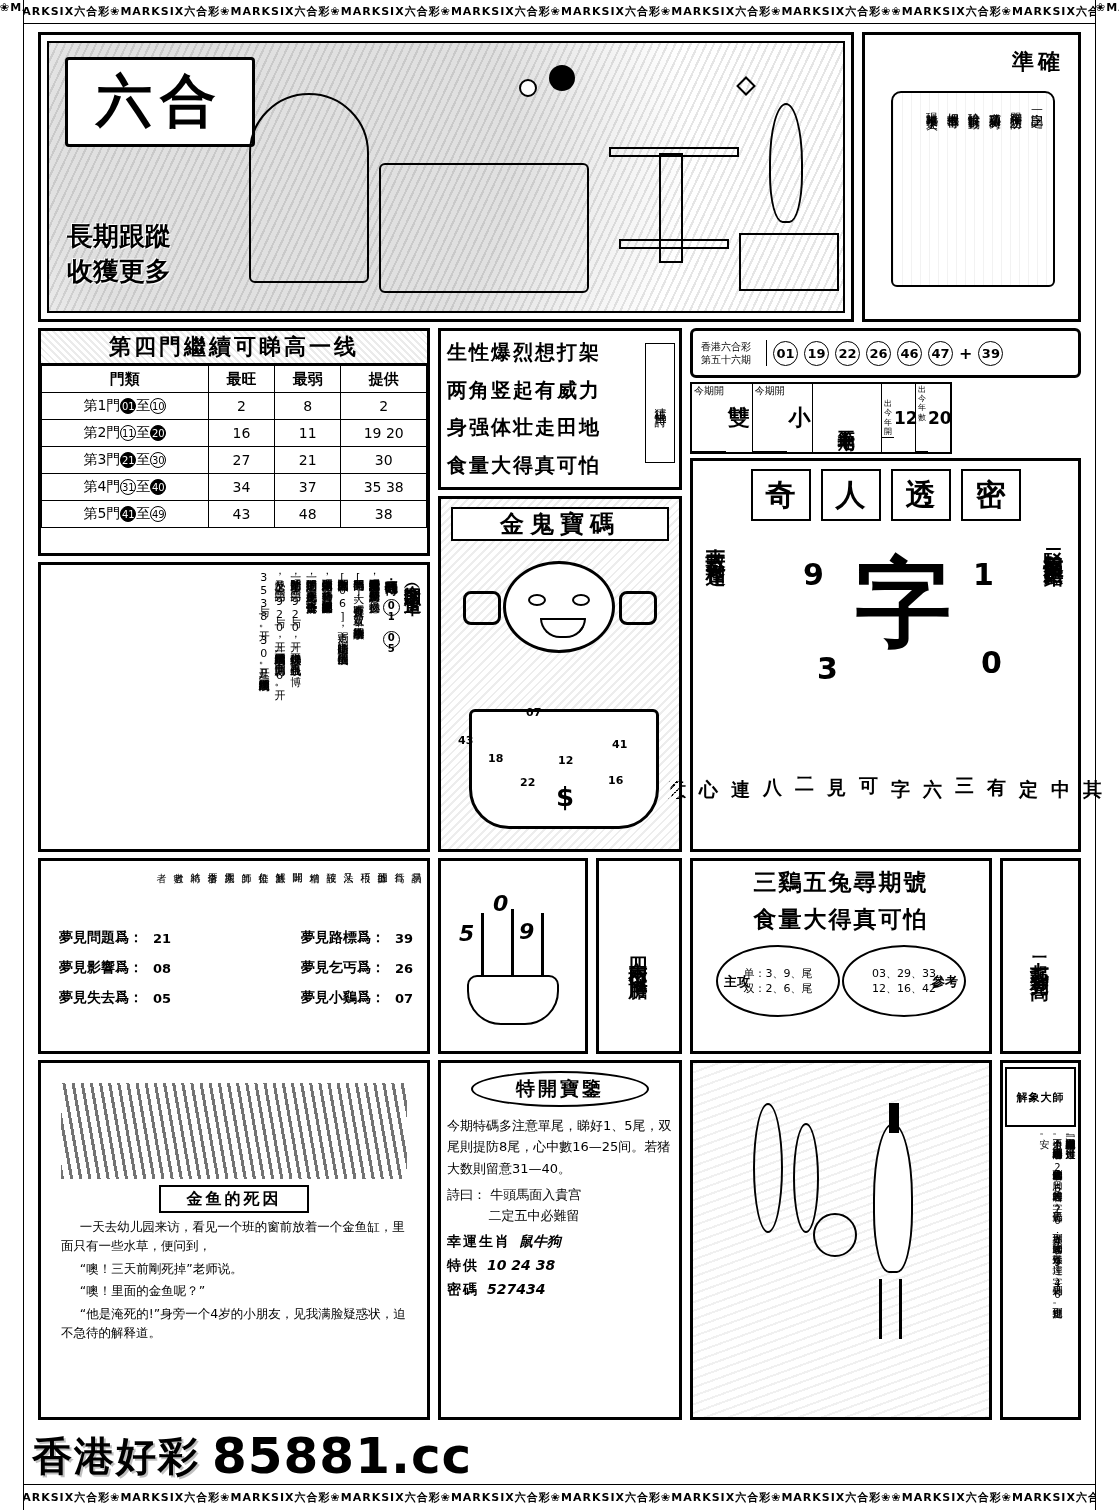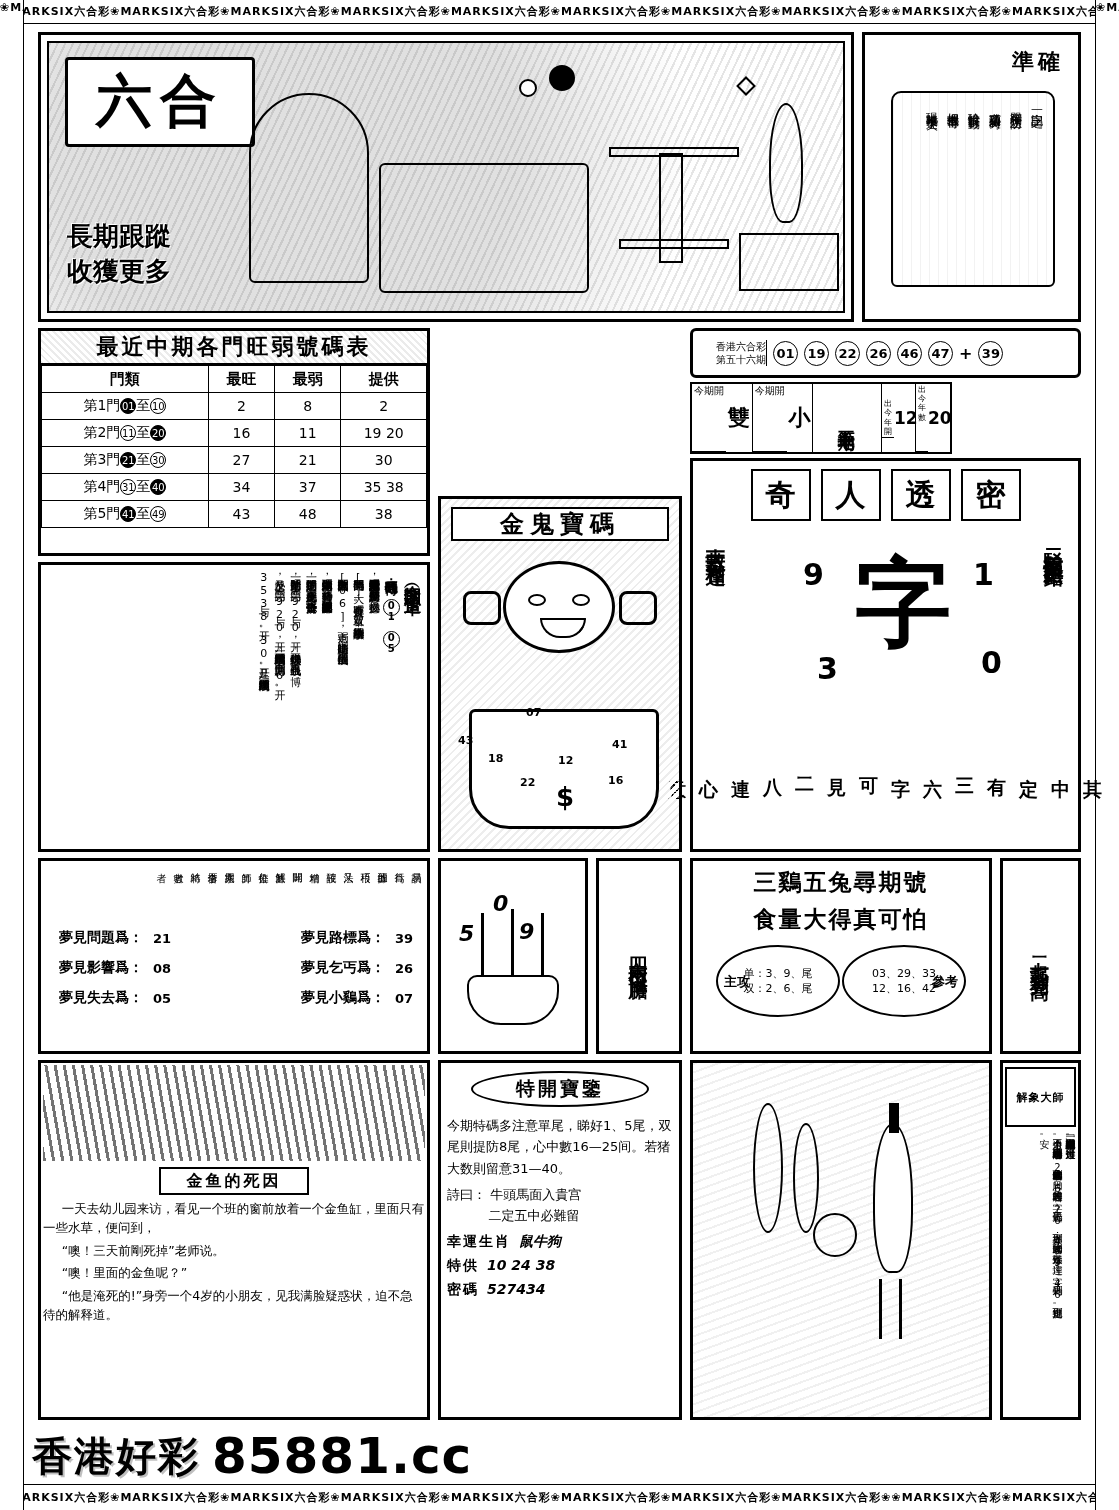--- a/index.html
+++ b/index.html
@@ -95,21 +95,21 @@
   #poem { left:412px; top:302px; width:244px; height:162px; border:3px solid #000; padding:8px 6px; }
   #poem .lines { display:flex; flex-direction:column; justify-content:space-between; height:100%; }
   #poem .lines div { font-size:20px; font-weight:bold; letter-spacing:2px; }
   #poem-side { position:absolute; right:4px; top:12px; width:30px; height:120px; border:1px solid #000;
      display:flex; align-items:center; justify-content:center; }
   #poem-side span { writing-mode:vertical-rl; text-orientation:upright; font-size:12px; letter-spacing:2px; }
 
   
   #result { left:664px; top:302px; width:391px; height:50px; border:3px solid #000; border-radius:6px;
     display:flex; align-items:center; gap:6px; padding:0 8px; }
-  #result-label { width:66px; font-size:10px; line-height:1.3; text-align:right; border-right:1px solid #000; }
+  #result-label { width:66px; font-size:10px; line-height:1.3; text-align:left; border-right:1px solid #000; }
   .ball { width:25px; height:25px; border-radius:50%; border:1px solid #000; display:flex;
     align-items:center; justify-content:center; font-size:13px; font-weight:bold; }
   .plus { font-size:16px; font-weight:bold; }
 
   
   #period { left:664px; top:356px; width:262px; height:72px; border:2px solid #000; display:flex; }
   .pcell { border-right:1px solid #000; display:flex; flex-direction:row; }
   .pcell:last-child { border-right:none; }
   .pcell .top { font-size:10px; text-align:center; border-bottom:1px solid #000; padding:1px 2px; line-height:1.15;}
   .pcell .val { flex:1; display:flex; align-items:center; justify-content:center; font-size:22px; font-weight:bold;}
@@ -171,21 +171,21 @@
   #chicken .l1, #chicken .l2 { text-align:center; font-size:23px; font-weight:bold; letter-spacing:2px; margin-top:6px;}
   #eggs { display:flex; gap:2px; justify-content:center; margin-top:10px; }
   .egg { width:124px; height:72px; border:2px solid #000; border-radius:50%;
     display:flex; align-items:center; justify-content:center; flex-direction:column; font-size:11px; }
   .eggside { position:absolute; font-size:13px; font-weight:bold; }
   #twoSeven { left:974px; top:832px; width:81px; height:196px; border:3px solid #000;
     display:flex; align-items:center; justify-content:center; }
   #twoSeven span { writing-mode:vertical-rl; text-orientation:upright; font-size:19px; font-weight:bold; letter-spacing:4px;}
 
   
-  #story { left:12px; top:1034px; width:392px; height:360px; border:3px solid #000; padding:2px; }
+  #story { left:12px; top:1034px; width:392px; height:360px; border:3px solid #000; padding:20px; }
   #story-banner { margin:6px auto 4px auto; width:150px; height:28px; border:2px solid #000;
     display:flex; align-items:center; justify-content:center; font-size:16px; font-weight:bold; letter-spacing:3px; }
   #story-art { height:96px; border:0; margin-bottom:4px;
     background:repeating-linear-gradient(80deg, rgba(0,0,0,.55) 0 3px, rgba(0,0,0,0) 3px 9px); }
   #story-text { font-size:12.5px; line-height:1.55; }
   #story-text p { margin:3px 0; text-indent:1.5em;}
 
   #lucky { left:412px; top:1034px; width:244px; height:360px; border:3px solid #000; padding:6px; }
   #lucky-banner { margin:2px auto 8px auto; width:178px; height:36px; border:2px solid #000; border-radius:50%;
     display:flex; align-items:center; justify-content:center; font-size:19px; font-weight:bold; letter-spacing:3px; }
@@ -269,21 +269,21 @@
           <span>單腳獨立須防</span>
           <span>必功還須臾時一</span>
           <span>珍惜眼前行動</span>
           <span>把握機會不可</span>
           <span>現時幾乎不迷失</span>
         </div>
       </div>
     </div>
 
     <div class="box" id="gate-table">
-      <div id="gate-title">最近中期各門旺弱號碼表</div>
+      <div id="gate-title">第四門繼續可睇高一线</div>
       <table class="gt">
         <tbody>
             <tr>
           <th>門類</th>
           <th>最旺</th>
           <th>最弱</th>
           <th>提供</th>
         </tr>
         <tr>
           <td class="lbl"><span>第1門</span><span class="circ blk">01</span>至<span class="circ">10</span></td>
@@ -312,20 +312,31 @@
         <tr>
           <td class="lbl"><span>第5門</span><span class="circ blk">41</span>至<span class="circ">49</span></td>
           <td>43</td>
           <td>48</td>
           <td>38</td>
         </tr>
       </tbody>
         </table>
     </div>
 
+    <div class="box" id="poem">
+      <div class="lines" style="padding-right:36px;">
+        <div>生性爆烈想打架</div>
+        <div>两角竖起有威力</div>
+        <div>身强体壮走田地</div>
+        <div>食量大得真可怕</div>
+      </div>
+      <div id="poem-side">
+        <span>猜碼生肖詩</span>
+      </div>
+    </div>
 
     <div class="box" id="result">
       <div id="result-label">
         <div>香港六合彩</div>
         <div>第五十六期</div>
       </div>
       <div class="ball">01</div>
       <div class="ball">19</div>
       <div class="ball">22</div>
       <div class="ball">26</div>

